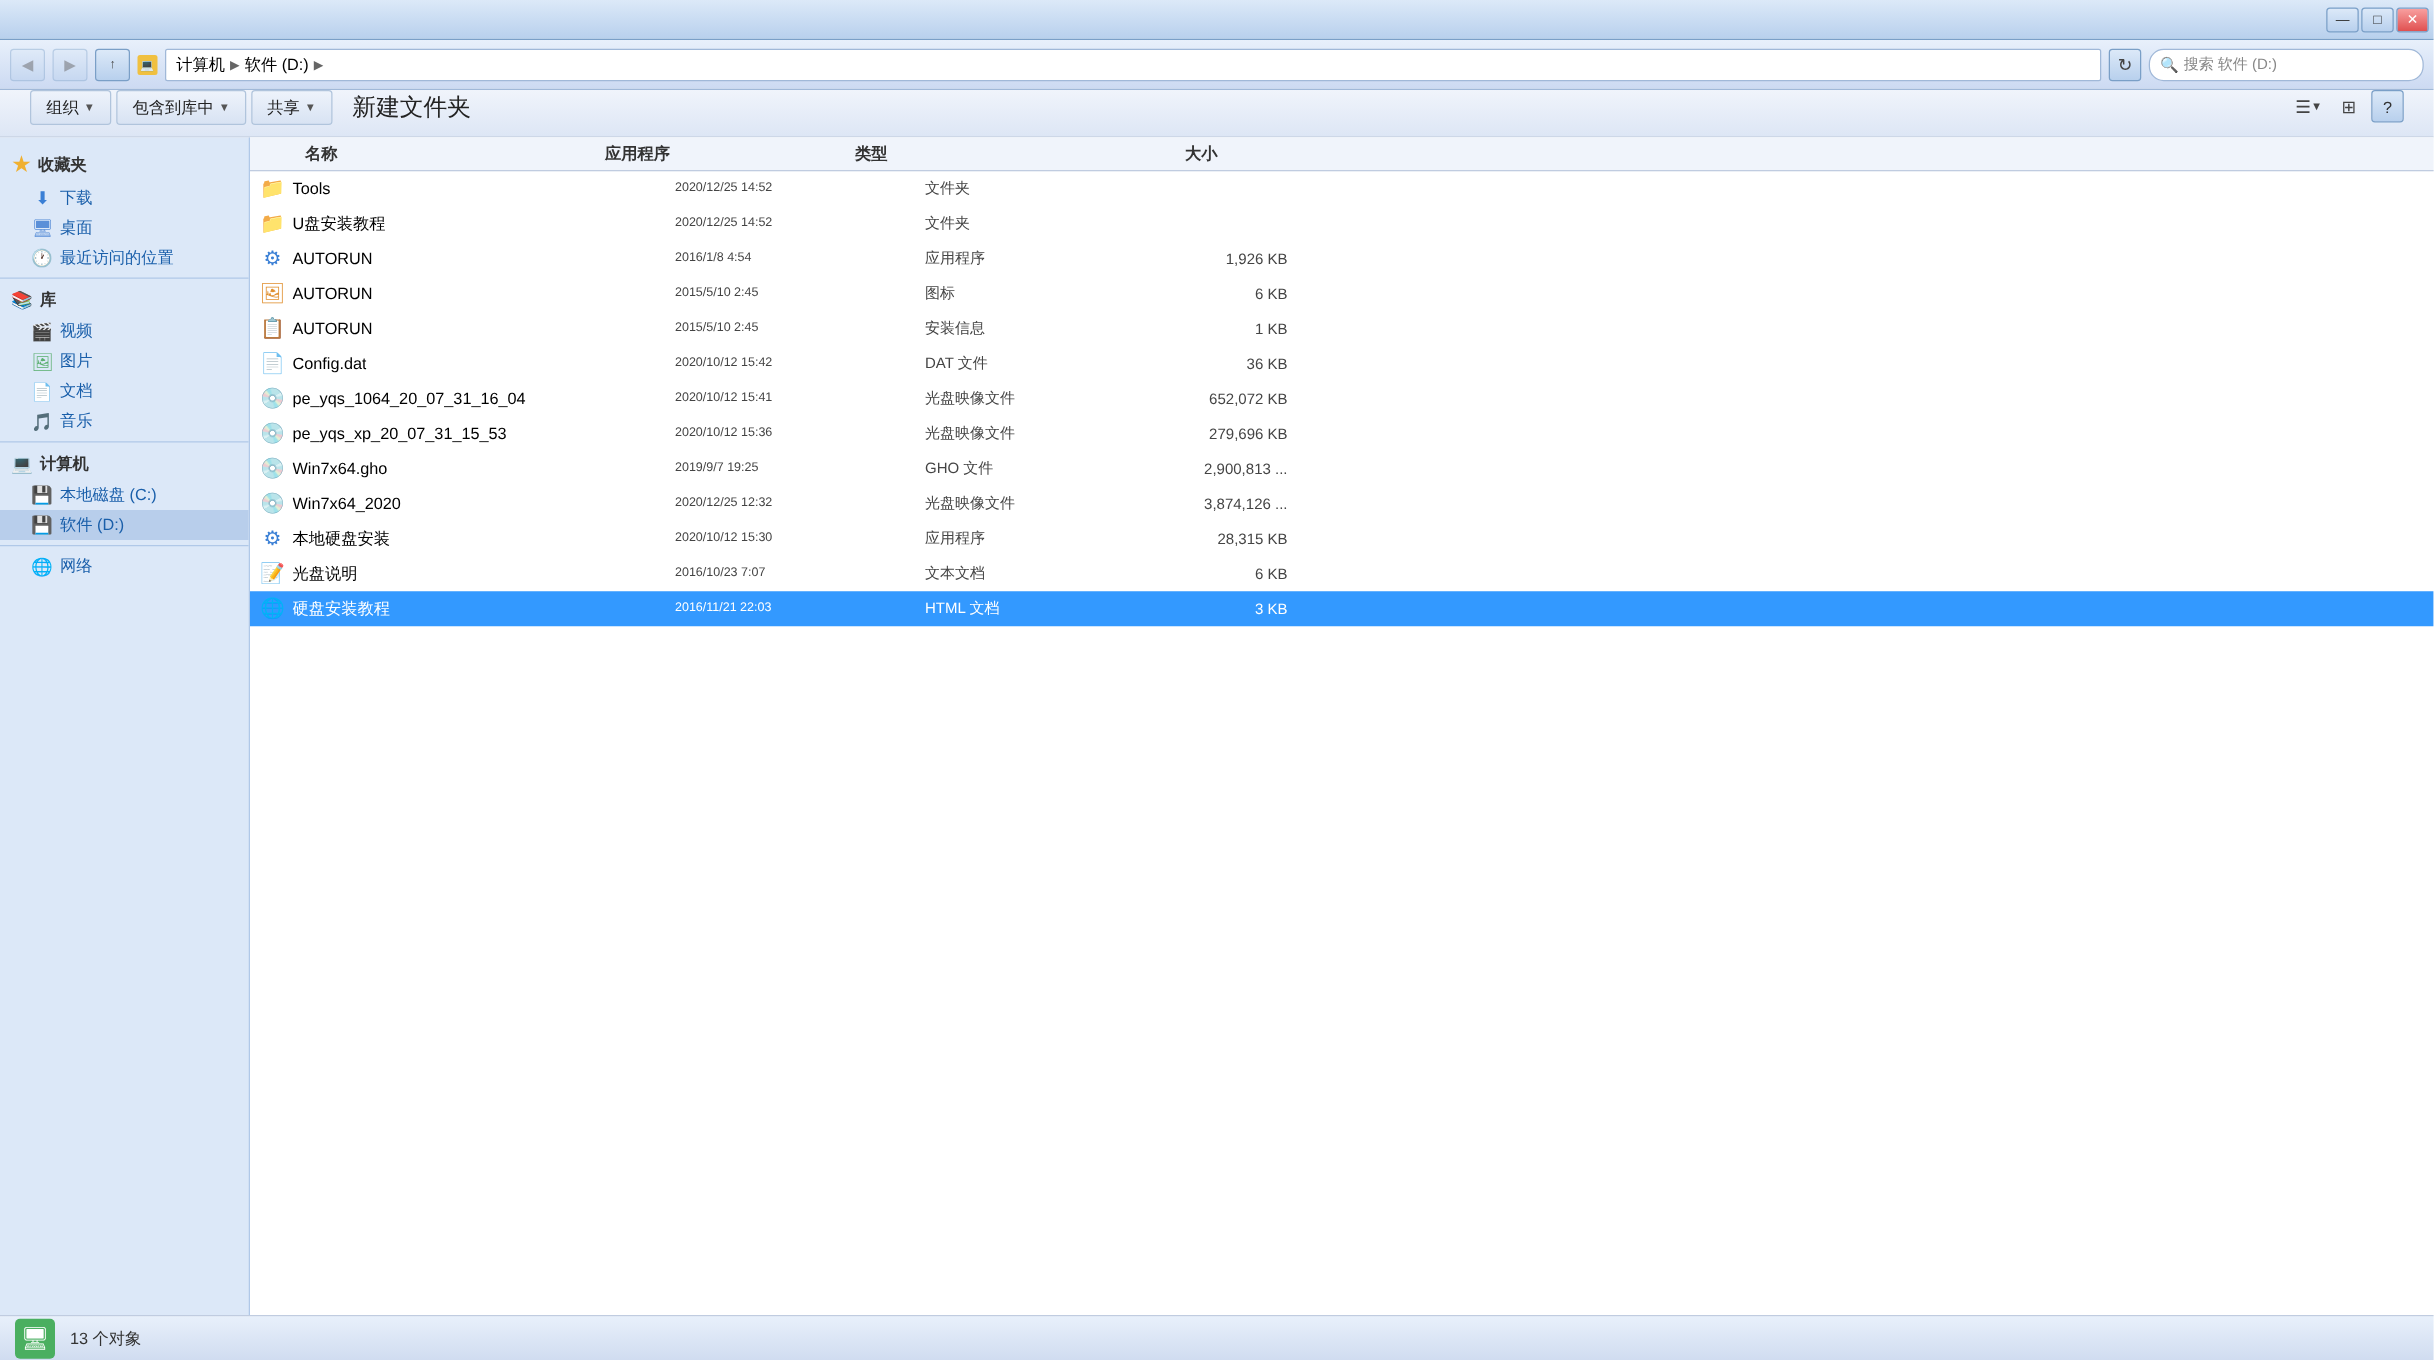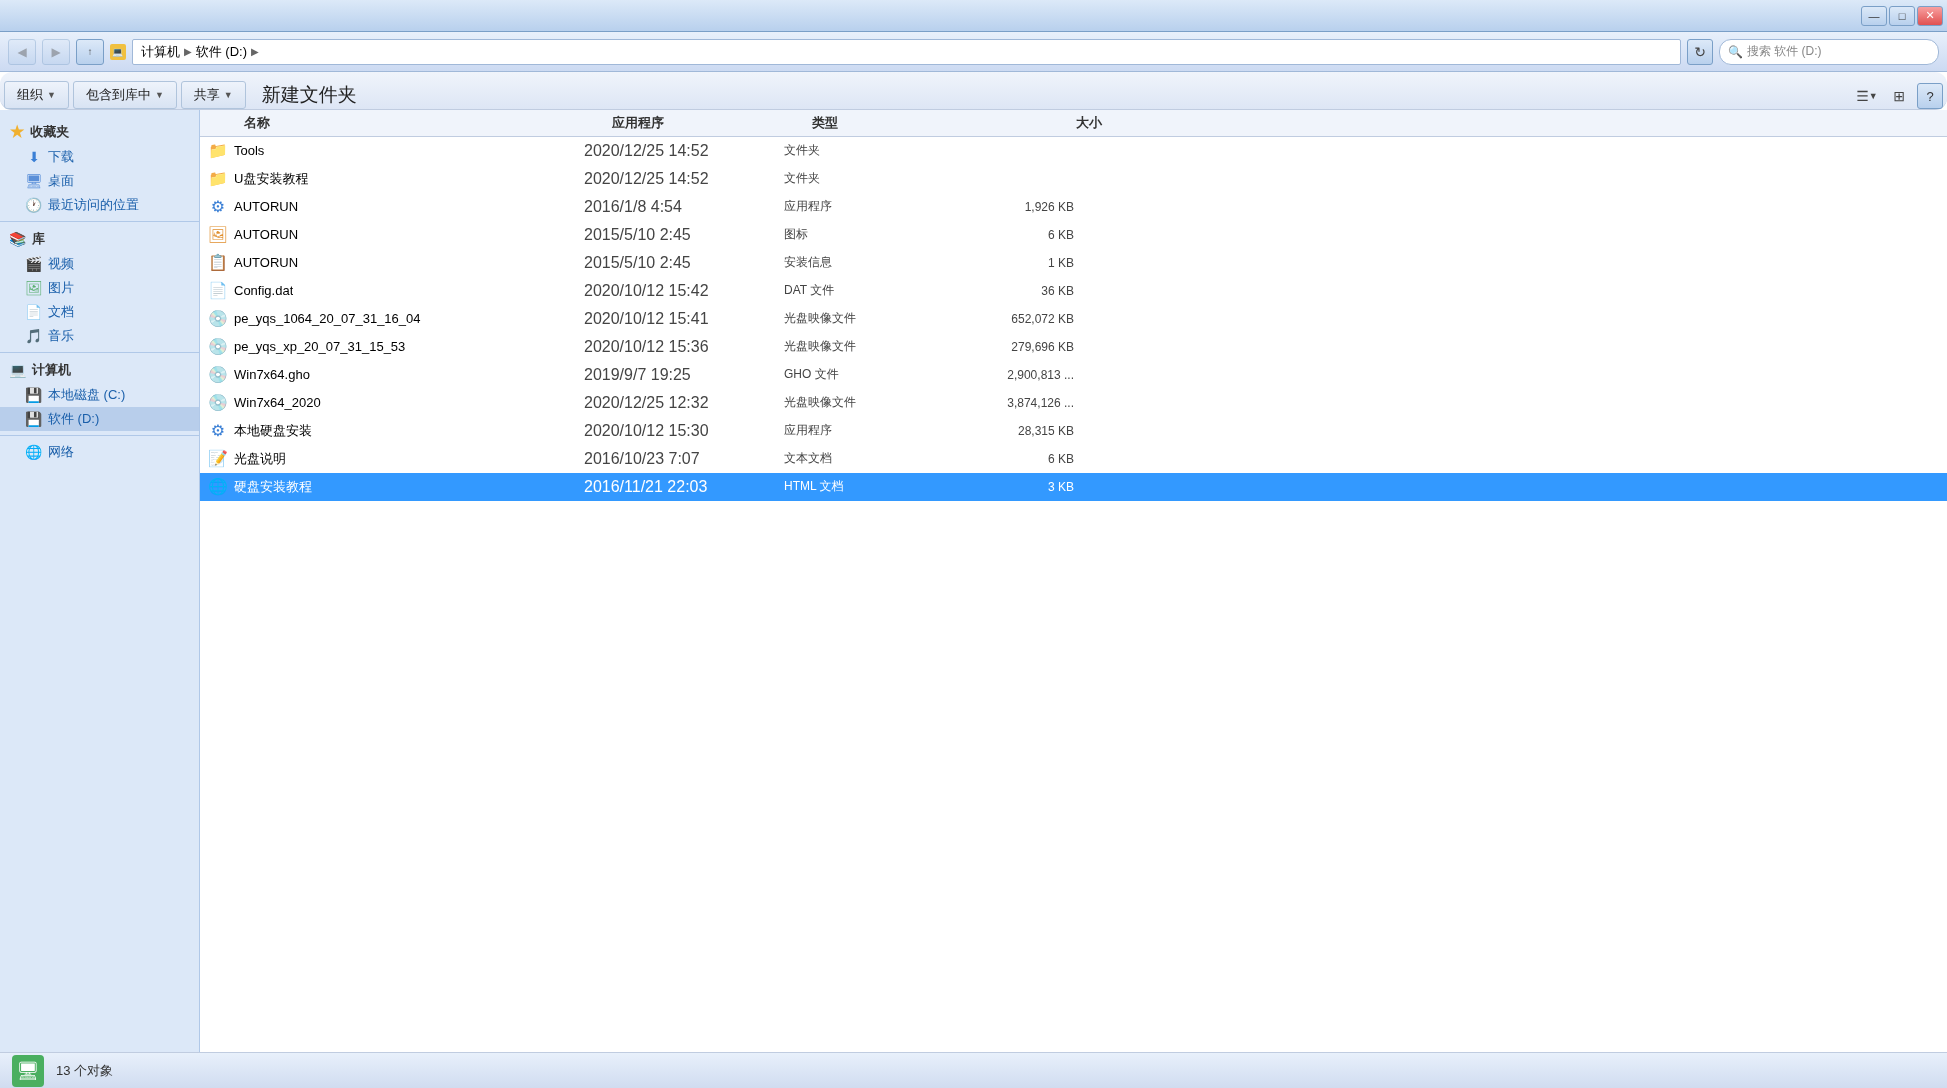--- a/index.html
+++ b/index.html
@@ -114,25 +114,24 @@
       gap: 4px;
       color: #888;
       font-size: 12px;
     }
 
     
     .toolbar {
       height: 38px;
       background: linear-gradient(to bottom, #f0f4fb, #dde6f5);
       display: flex;
-      align-items: flex-end;
-      padding: 0 4px;
+      align-items: flex-start;
+      padding: 0 24px;
       gap: 4px;
       border-bottom: 1px solid #c0cce0;
-      border-radius: 12px;
     }
     .toolbar-btn {
       height: 28px;
       padding: 0 12px;
       background: linear-gradient(to bottom, #eef3fb, #d8e3f3);
       border: 1px solid #b0c4dc;
       border-radius: 3px;
       cursor: pointer;
       display: flex;
       align-items: center;
@@ -254,21 +253,21 @@
     .column-header {
       display: flex;
       align-items: center;
       padding: 4px 0;
       border-bottom: 1px solid #c0cce0;
       background: #f0f4fb;
       font-size: 13px;
       font-weight: bold;
       color: #333;
     }
-    .col-name { width: 412px; padding-left: 44px; }
+    .col-name { width: 284px; padding-left: 44px; }
     .col-date { width: 200px; }
     .col-type { width: 160px; }
     .col-size { width: 140px; padding-right: 10px; text-align: right; }
 
     .file-list {
       flex: 1;
       overflow-y: auto;
     }
     .file-row {
       display: flex;
@@ -299,21 +298,21 @@
       align-items: center;
       justify-content: center;
       font-size: 16px;
       flex-shrink: 0;
     }
     .file-name-text {
       overflow: hidden;
       text-overflow: ellipsis;
       white-space: nowrap;
     }
-    .col-date-val { width: 200px; color: #444; font-size: 16px; margin-left: 44px; }
+    .col-date-val { width: 200px; color: #444; font-size: 10px; }
     .col-type-val { width: 160px; color: #444; font-size: 12px; }
     .col-size-val { width: 140px; text-align: right; padding-right: 10px; color: #444; font-size: 12px; }
 
     
     .status-bar {
       height: 36px;
       background: linear-gradient(to bottom, #e8f0fb, #d0dcf0);
       border-top: 1px solid #c0cce0;
       display: flex;
       align-items: center;

